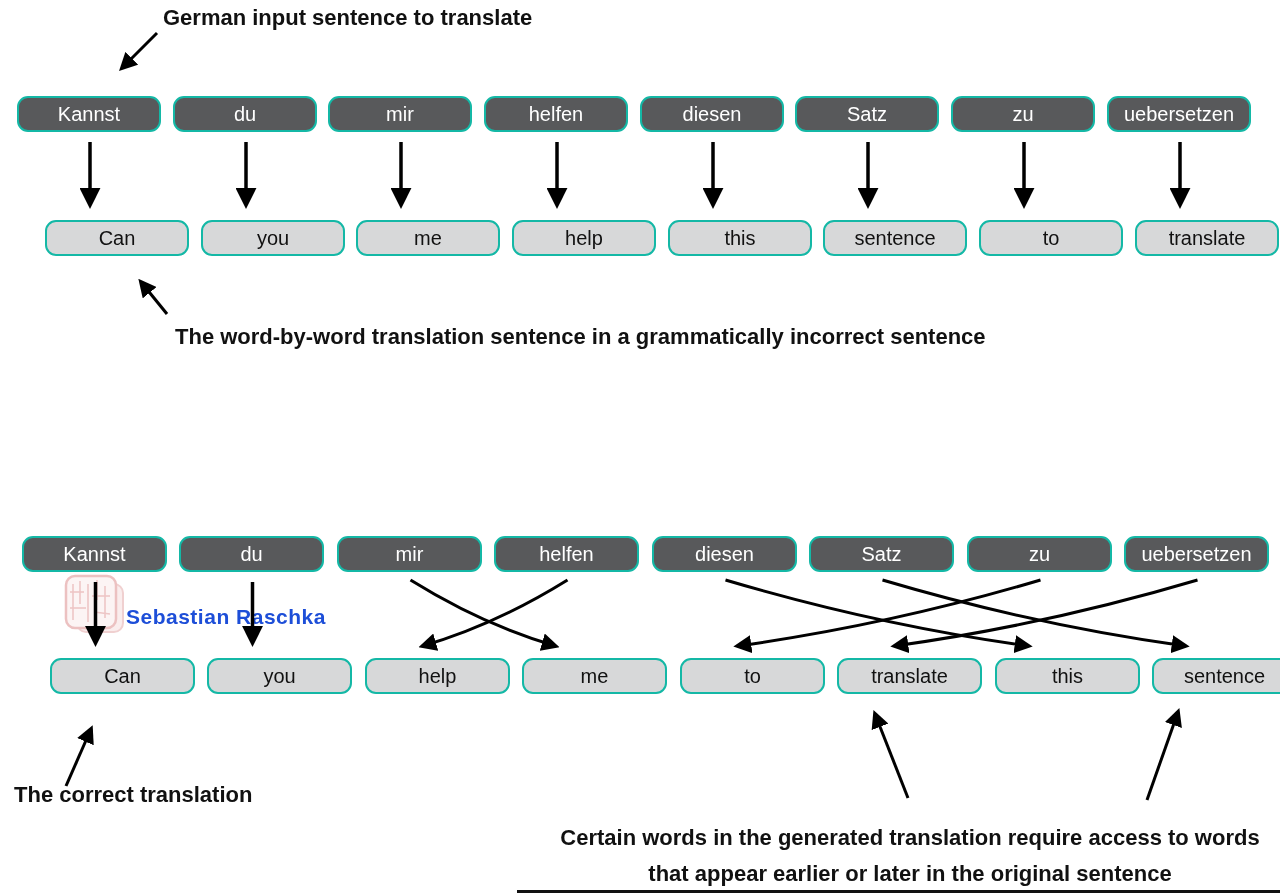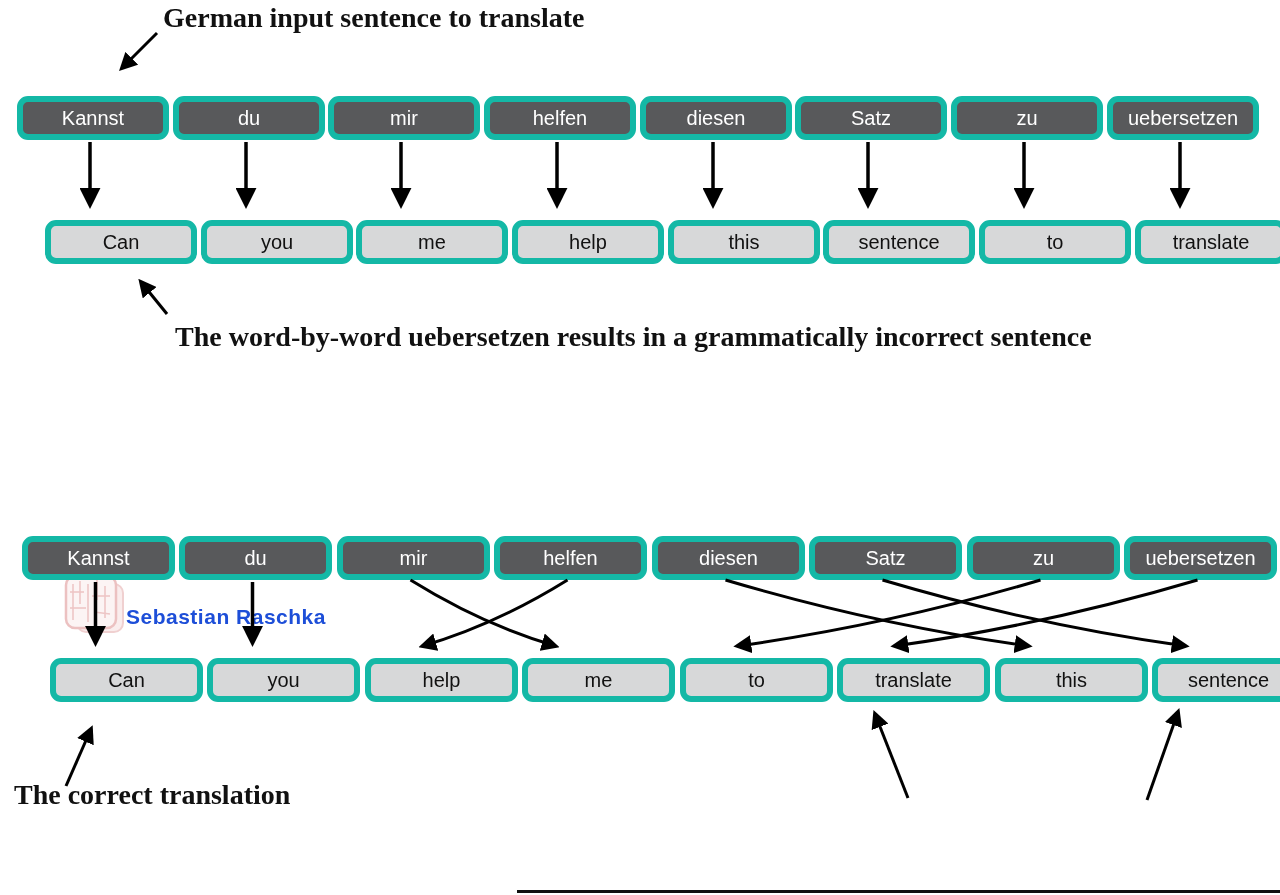--- a/index.html
+++ b/index.html
@@ -1,25 +1,25 @@
 <!DOCTYPE html>
 <html><head>
 <meta charset="utf-8">
 <style>
   html,body{margin:0;padding:0;background:#ffffff;}
   #canvas{
     position:relative;width:1280px;height:895px;background:#ffffff;overflow:hidden;
     font-family:"Liberation Sans", sans-serif;
   }
   .annotation{
-    position:absolute;font-weight:bold;color:#111;font-size:28px;line-height:26px;
-    white-space:nowrap;z-index:3;font-family:Liberation Serif, serif;
+    position:absolute;font-weight:bold;color:#111;font-size:22px;line-height:26px;
+    white-space:nowrap;z-index:3;
   }
   .word-box{
-    position:absolute;height:32px;border:6px solid #14b8a6;border-radius:11px;
+    position:absolute;height:32px;border:2px solid #14b8a6;border-radius:11px;
     text-align:center;font-size:20px;line-height:32px;z-index:1;white-space:nowrap;
   }
   .word-box.de{background:#58595b;color:#fff;}
   .word-box.en{background:#d7d8d9;color:#111;margin-left:28px;}
   #arrow-layer{position:absolute;left:0;top:0;z-index:2;pointer-events:none;}
   #watermark{position:absolute;left:64px;top:574px;z-index:0;}
   #watermark-text{
     position:absolute;left:126px;top:605px;z-index:0;font-weight:bold;
     font-size:21px;color:#1d4ed8;letter-spacing:.5px;white-space:nowrap;
   }
@@ -47,22 +47,26 @@
         <line x1="6" y1="18" x2="20" y2="18"></line>
         <line x1="28" y1="22" x2="46" y2="22"></line>
         <line x1="6" y1="34" x2="22" y2="34"></line>
         <line x1="30" y1="38" x2="46" y2="40"></line>
       </g>
     </g>
   </svg>
   <div id="watermark-text">Sebastian Raschka</div>
 
   <div class="annotation" style="left:163px;top:5px;">German input sentence to translate</div>
-  <div class="annotation" style="left:175px;top:324px;">The word-by-word uebersetzen results in a grammatically incorrect sentence</div>
+  <div class="annotation" style="left:175px;top:324px;">The word-by-word translation sentence in a grammatically incorrect sentence</div>
   <div class="annotation" style="left:14px;top:782px;text-align:center;">The correct translation</div>
+  <div id="certain-words">
+    <div>Certain words in the generated translation require access to words</div>
+    <div>that appear earlier or later in the original sentence</div>
+  </div>
 
   <div id="row-top-de">
       <div class="word-box de" style="left: 17px; top: 96px; width: 140px;">Kannst</div>
       <div class="word-box de" style="left: 173px; top: 96px; width: 140px;">du</div>
       <div class="word-box de" style="left: 328px; top: 96px; width: 140px;">mir</div>
       <div class="word-box de" style="left: 484px; top: 96px; width: 140px;">helfen</div>
       <div class="word-box de" style="left: 640px; top: 96px; width: 140px;">diesen</div>
       <div class="word-box de" style="left: 795px; top: 96px; width: 140px;">Satz</div>
       <div class="word-box de" style="left: 951px; top: 96px; width: 140px;">zu</div>
       <div class="word-box de" style="left: 1107px; top: 96px; width: 140px;">uebersetzen</div>

